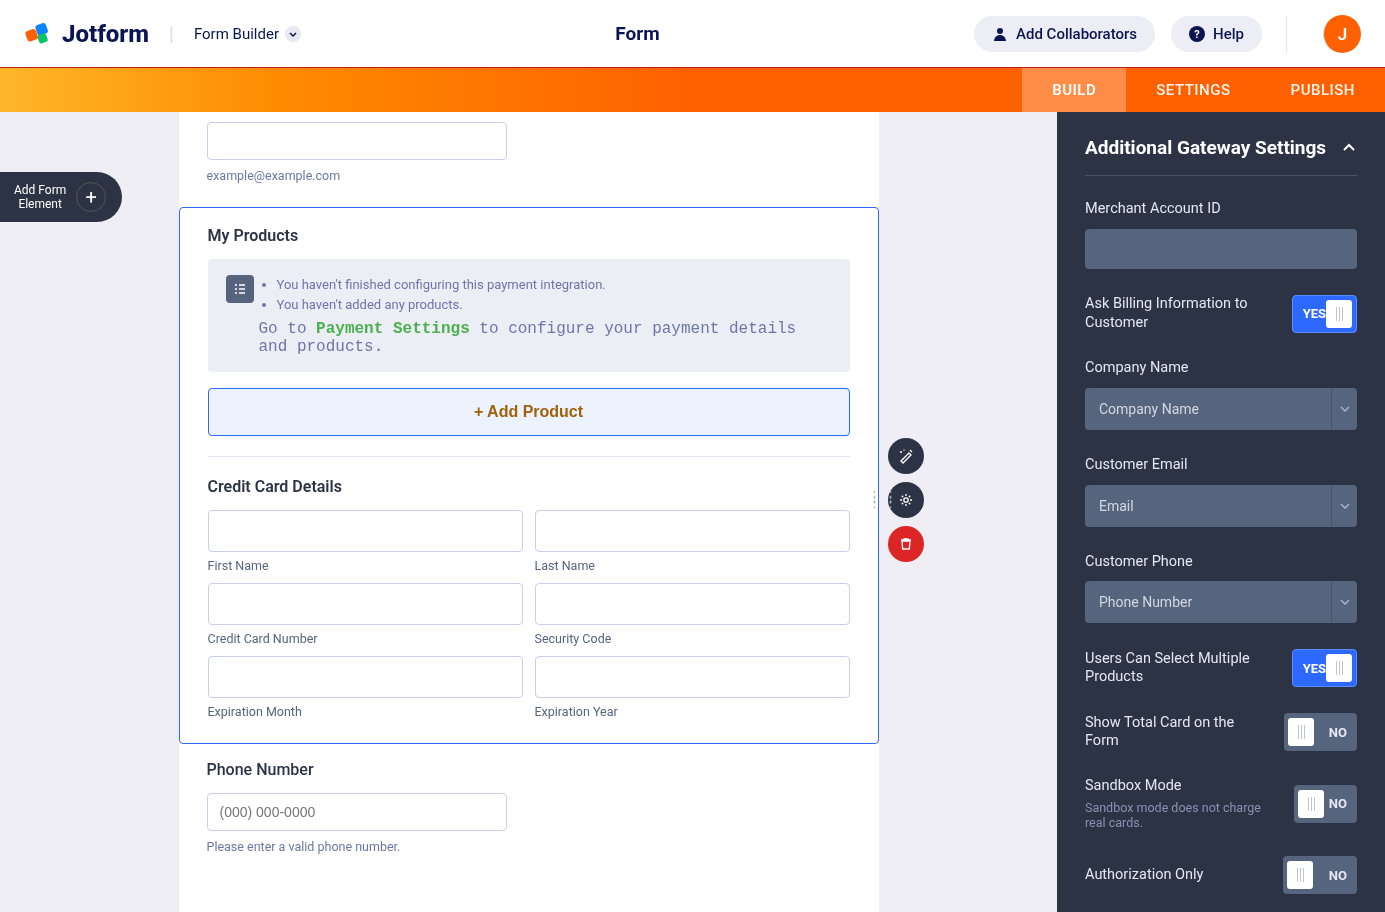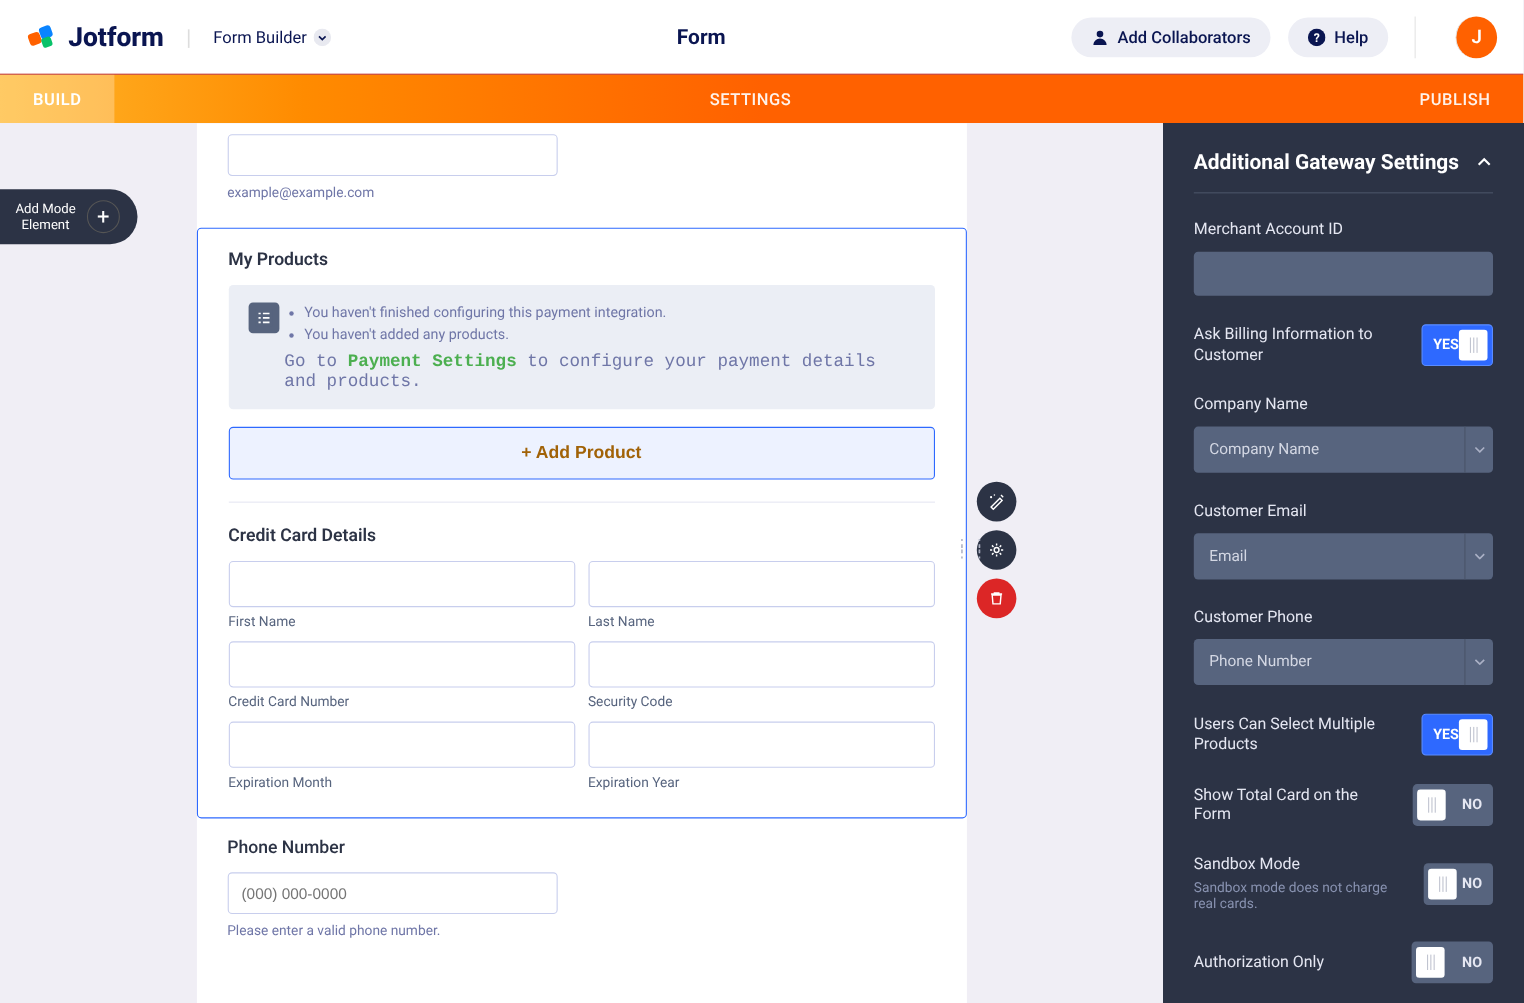--- a/index.html
+++ b/index.html
@@ -8,21 +8,21 @@
 .logo { display: flex; align-items: center; font-size: 24px; font-weight: 800; color: #0a1551; }
 .logo svg { margin-right: 10px; }
 .header-sep { margin: 0 20px; color: #ddd; font-size: 20px; }
 .builder-label { color: #0a1551; font-size: 15px; display: flex; align-items: center; gap: 6px; }
 .form-title-wrap { flex: 1; text-align: center; }
 .form-title { font-size: 19px; font-weight: 700; color: #0a1551; }
 .header-actions { display: flex; align-items: center; gap: 16px; }
 .pill-btn { display: flex; align-items: center; gap: 8px; background: #edeef5; border-radius: 20px; padding: 9px 18px; font-size: 15px; color: #0a1551; font-weight: 500; cursor: pointer; }
 .avatar { width: 38px; height: 38px; background: #ff6100; border-radius: 50%; display: flex; align-items: center; justify-content: center; color: #fff; font-weight: 600; font-size: 17px; margin-left: 18px; border-left: 1px solid #e4e4e4; padding-left: 0; }
 .avatar-wrap { border-left: 1px solid #e4e4e4; padding-left: 18px; margin-left: 8px; }
-.nav-bar { display: flex; height: 44px; background: linear-gradient(90deg, #ffb629 0%, #ff8b00 20%, #ff6100 50%, #ff6100 100%); justify-content: space-between; }
+.nav-bar { display: flex; height: 44px; background: linear-gradient(90deg, #ffb629 0%, #ff8b00 20%, #ff6100 50%, #ff6100 100%); justify-content: flex-end; }
 .nav-tab { padding: 0 30px; display: flex; align-items: center; color: #fff; font-size: 15px; letter-spacing: 0.5px; font-weight: 500; cursor: pointer; opacity: 0.92; }
 .nav-tab.active { background: rgba(255,255,255,0.28); font-weight: 600; opacity: 1; }
 .workspace { position: absolute; top: 112px; bottom: 0; left: 0; right: 0; display: flex; }
 .canvas-area { flex: 1; position: relative; overflow-y: auto; display: flex; justify-content: center; background: #f0eef5; }
 .form-canvas { width: 700px; background: #fff; padding: 0 0 40px 0; min-height: 100%; }
 .field-block { padding: 10px 28px 18px 28px; }
 .field-block.selected { border: 1px solid #2e69ff; border-radius: 4px; margin: 6px 0; padding: 18px 28px 24px 28px; }
 .input-line { width: 300px; height: 38px; border: 1px solid #c8ceed; border-radius: 4px; padding: 0 12px; font-size: 14px; }
 .helper { font-size: 12.5px; color: #6f76a7; margin-top: 8px; }
 .section-title { font-size: 16px; font-weight: 600; color: #2c3345; margin-bottom: 14px; }
@@ -114,21 +114,21 @@
 
 <div class="nav-bar">
   <div class="nav-tab active">BUILD</div>
   <div class="nav-tab">SETTINGS</div>
   <div class="nav-tab">PUBLISH</div>
 </div>
 
 <div class="workspace">
   <div class="add-element-btn">
     <div class="add-element-txt">
-      <span>Add Mode</span><br><span>Element</span>
+      <span>Add Form</span><br><span>Element</span>
     </div>
     <div class="plus">+</div>
   </div>
 
   <div class="canvas-area">
     <div class="form-canvas">
 
       <div class="field-block">
         <input class="input-line" type="text" style="">
         <div class="helper">example@example.com</div>

